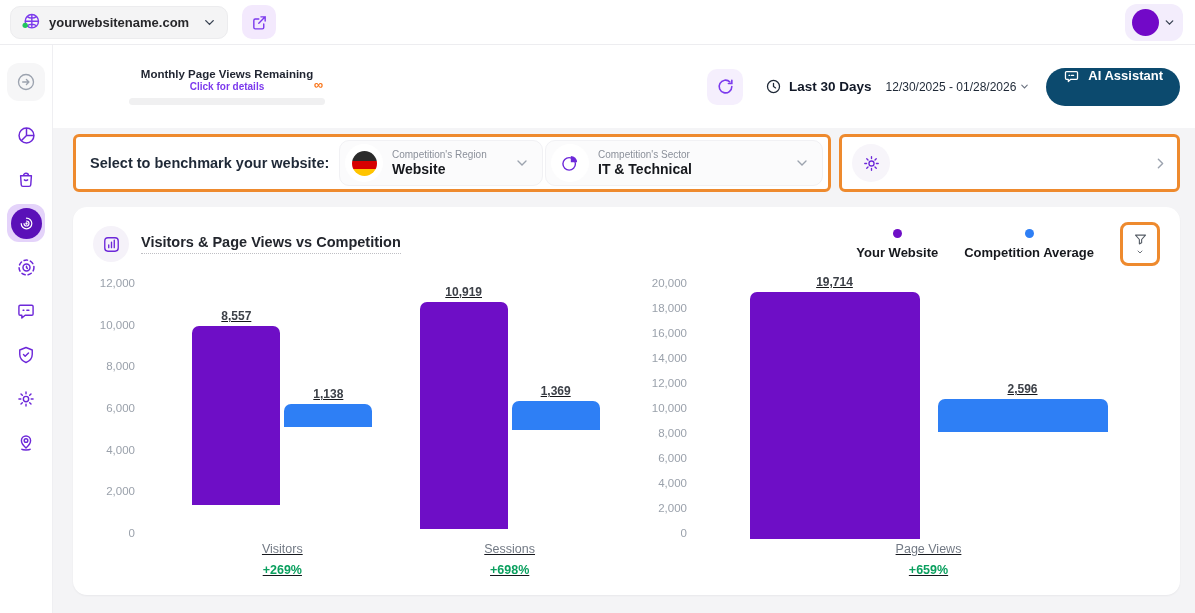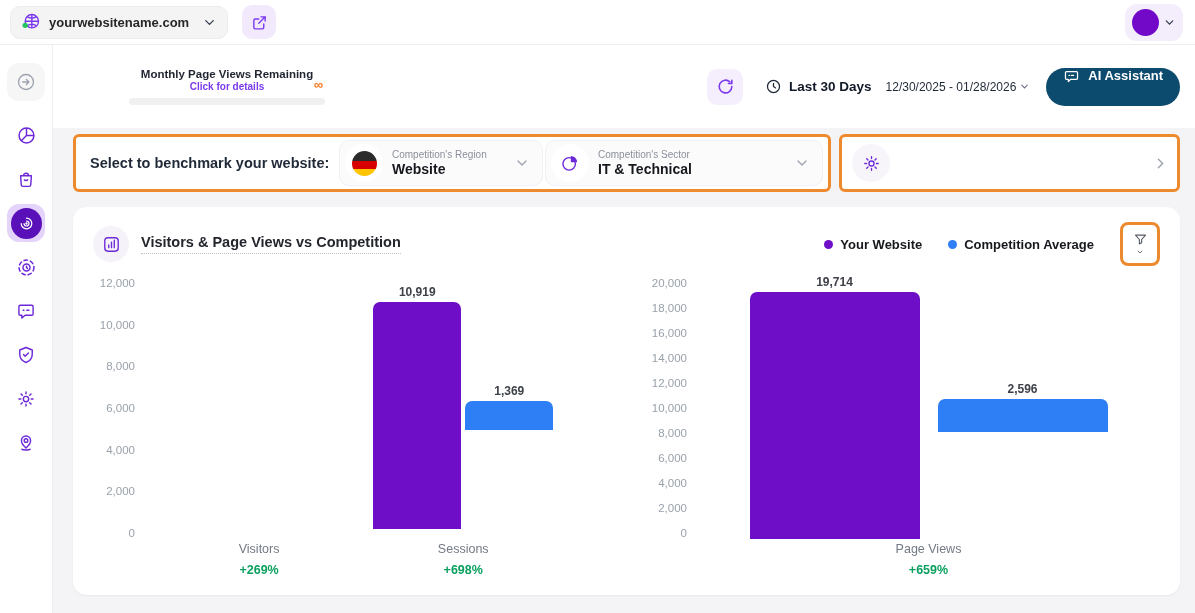--- a/index.html
+++ b/index.html
@@ -79,27 +79,27 @@
   
   .card { margin-top:15px; background:#fff; border-radius:14px; padding:15px 20px 18px;
     box-shadow:0 1px 2px rgba(16,24,40,.05); }
   .card-head { display:flex; align-items:center; gap:12px; }
   .card-icon { width:36px; height:36px; border-radius:50%; background:#f5f2f9;
     display:grid; place-items:center; color:#6d28d9; }
   .card-title { font-size:14.5px; font-weight:600; color:#23262d;
     border-bottom:1.5px dotted #bfbfc4; padding-bottom:3px; }
   .legend { margin-left:auto; display:flex; align-items:center; gap:26px; margin-right:14px; }
   .legend-item { display:flex; align-items:center; gap:7px; font-size:13px;
-    font-weight:600; color:#16181d; }
+    font-weight:600; color:#16181d;flex-direction:column; }
   .legend-dot { width:9px; height:9px; border-radius:50%; }
   .filter-box { width:40px; height:44px; border:3px solid #ee8a2e; border-radius:8px;
     background:#fff; display:flex; flex-direction:column; align-items:center;
     justify-content:center; gap:1px; color:#565d66; cursor:pointer; }
 
-  .chart-row { display:flex; margin-top:16px; padding-left:2px; }
+  .chart-row { display:flex; margin-top:16px; padding-left:2px;text-decoration:underline; }
   .chart { display:flex; align-items:flex-start; }
   .chart.c0 { width:552px; flex-shrink:0; }
   .chart.c1 { flex:1; }
   .yaxis { width:50px; position:relative; height:250px; flex-shrink:0; }
   .tick { position:absolute; right:10px; font-size:11.5px; color:#9aa1ab; white-space:nowrap; }
   .groups { flex:1; display:flex; justify-content:space-evenly; align-items:flex-end; }
   .group { display:flex; flex-direction:column; align-items:center; }
   .bars { display:flex; align-items:center; height:250px; }
   .barwrap { display:flex; flex-direction:column; align-items:center; justify-content:flex-end; }
   .bar-label { font-size:12px; font-weight:600; color:#3d4148; margin-bottom:3px; white-space:nowrap; }
@@ -358,20 +358,30 @@
                 <div class="tick" style="bottom: 243px;">12,000</div>
                 <div class="tick" style="bottom: 201.333px;">10,000</div>
                 <div class="tick" style="bottom: 159.667px;">8,000</div>
                 <div class="tick" style="bottom: 118px;">6,000</div>
                 <div class="tick" style="bottom: 76.3333px;">4,000</div>
                 <div class="tick" style="bottom: 34.6667px;">2,000</div>
                 <div class="tick" style="bottom: -7px;">0</div>
               </div>
             <div class="groups">
                 <div class="group">
+                  <div class="bars" style="gap: 4px;">
+                    <div class="barwrap">
+                      <div class="bar-label">8,557</div>
+                      <div class="bar" style="height: 178.3px; width: 88px; background: rgb(110, 14, 198);"></div>
+                    </div>
+                    <div class="barwrap">
+                      <div class="bar-label">1,138</div>
+                      <div class="bar" style="height: 23.7px; width: 88px; background: rgb(46, 127, 245);"></div>
+                    </div>
+                  </div>
                   <div class="cat">Visitors</div>
                   <div class="growth">+269%</div>
                 </div>
                 <div class="group">
                   <div class="bars" style="gap: 4px;">
                     <div class="barwrap">
                       <div class="bar-label">10,919</div>
                       <div class="bar" style="height: 227.5px; width: 88px; background: rgb(110, 14, 198);"></div>
                     </div>
                     <div class="barwrap">

